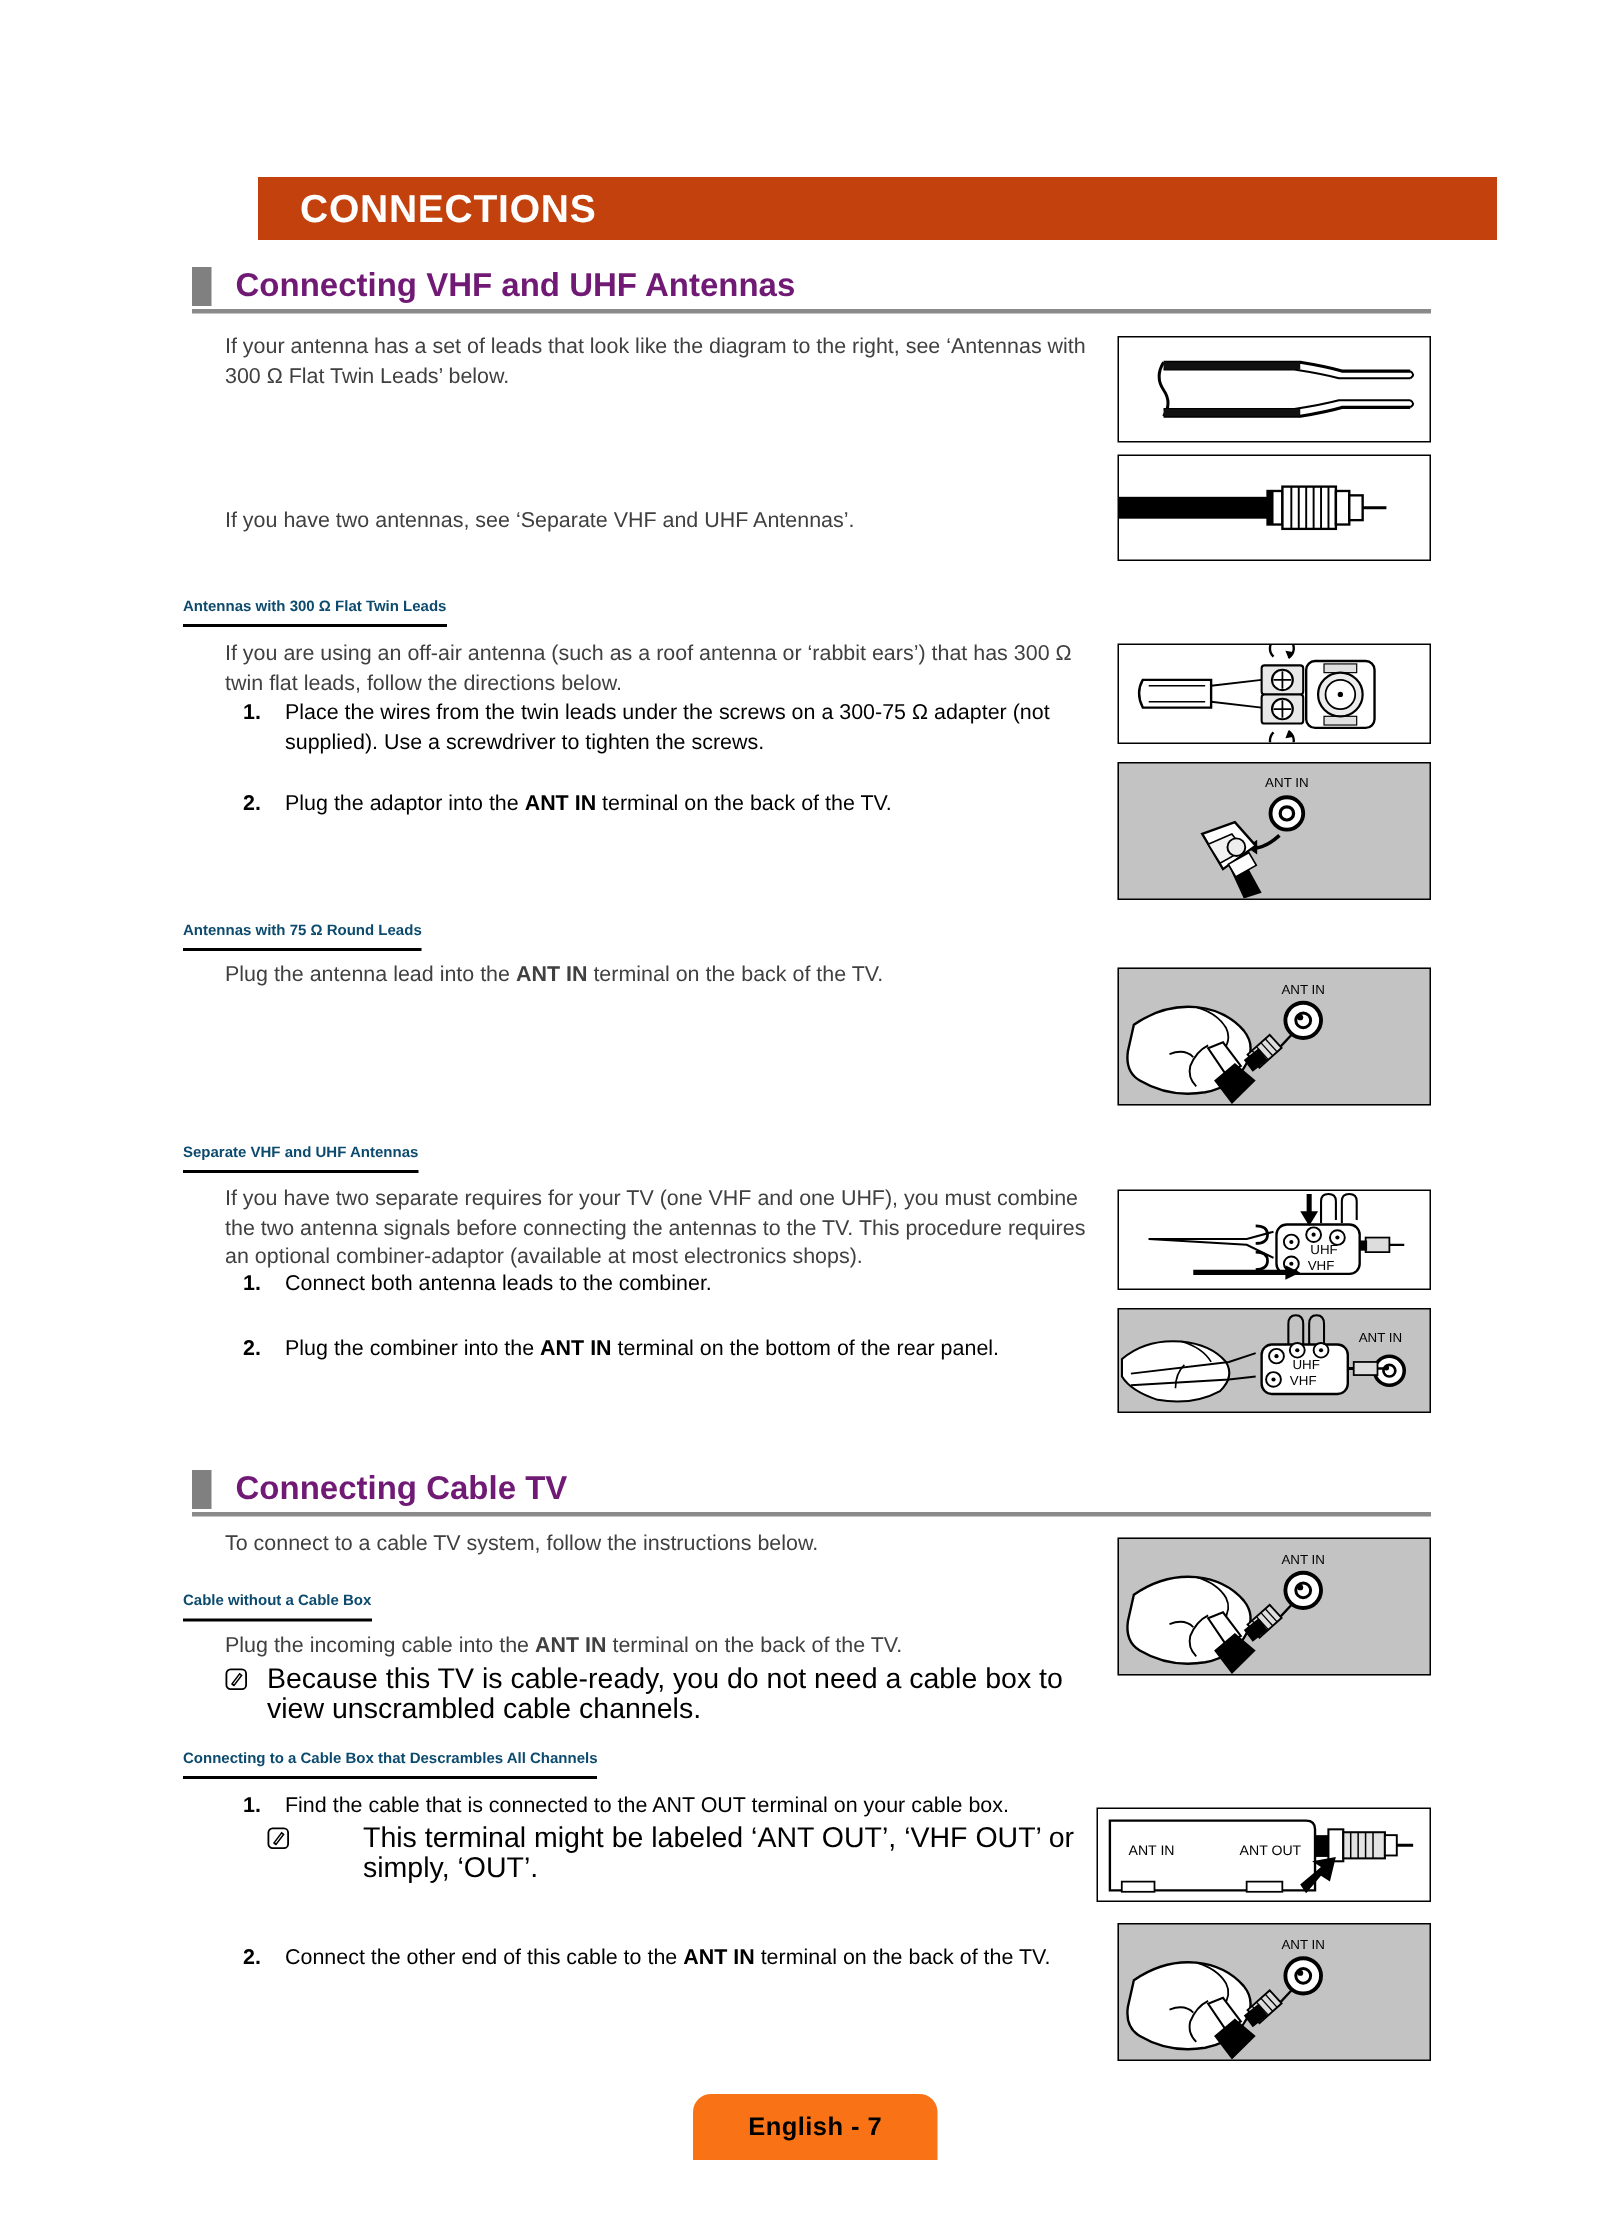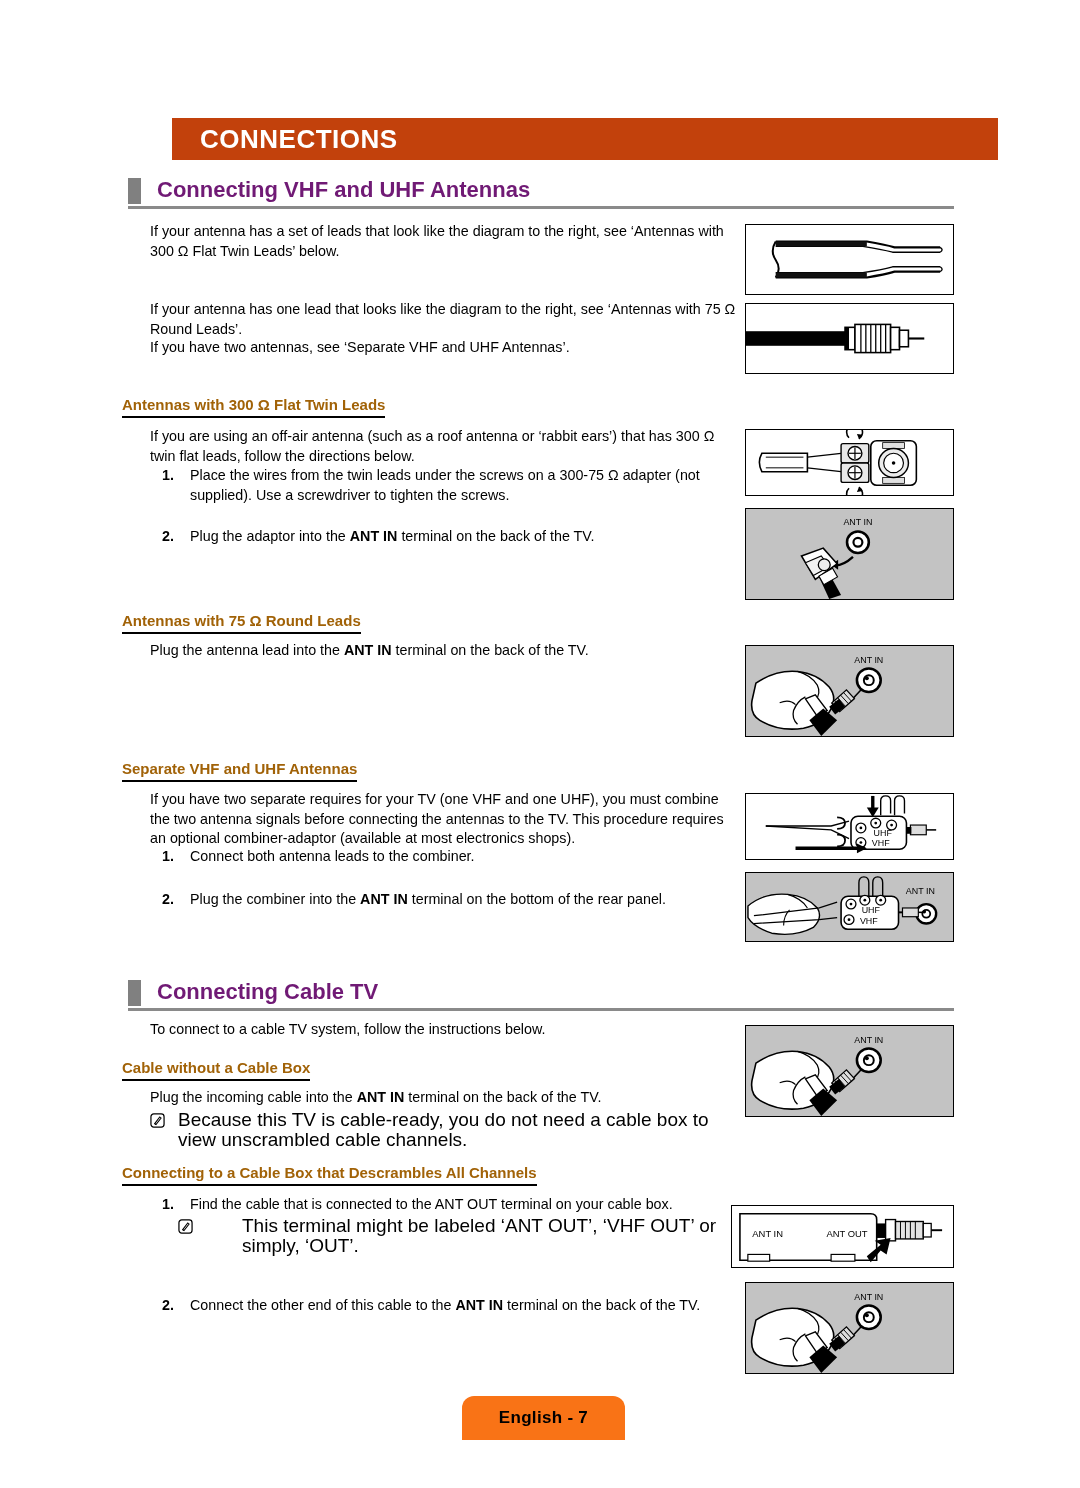--- a/index.html
+++ b/index.html
@@ -70,34 +70,34 @@
     position: absolute;
     left: 0;
     top: 30px;
     width: 826px;
     height: 3px;
     background: #8a8a8a;
   }
   
   .sub-head {
     position: absolute;
-    font-size: 15px;
+    font-size: 10px;
     font-weight: bold;
-    color: #a16207;
+    color: #0c4a6e;
     white-space: nowrap;
     padding-bottom: 3px;
     border-bottom: 2.5px solid #000;
     line-height: 17px;
   }
   
   .para {
     position: absolute;
     font-size: 14.3px;
     line-height: 19.5px;
-    color: #000000;
+    color: #404040;
     text-align: left;
   }
   .para b { font-weight: bold; }
   
   .num-item {
     position: absolute;
     font-size: 14.3px;
     line-height: 19.5px;
   }
   .num-item .num {
@@ -172,24 +172,20 @@
     <div class="marker"></div>
     <div class="s-title">Connecting VHF and UHF Antennas</div>
     <div class="rule"></div>
   </div>
 
   <div class="para" style="left:150px; top:222px; width:575px;">
     <span>If your antenna has a set of leads that look like the diagram to the right, see ‘Antennas with</span>
     <span>300 Ω Flat Twin Leads’ below.</span>
   </div>
 
-  <div class="para" style="left:150px; top:300px; width:590px;">
-    <span>If your antenna has one lead that looks like the diagram to the right, see ‘Antennas with 75 Ω</span>
-    <span>Round Leads’.</span>
-  </div>
   <div class="para" style="left:150px; top:338px; width:590px;">
     <span>If you have two antennas, see ‘Separate VHF and UHF Antennas’.</span>
   </div>
 
   <div class="sub-head" style="left:122px; top:396px;">Antennas with 300 Ω Flat Twin Leads</div>
 
   <div class="para" style="left:150px; top:427px; width:590px;">
     <span>If you are using an off-air antenna (such as a roof antenna or ‘rabbit ears’) that has 300 Ω twin</span>
     <span>flat leads, follow the directions below.</span>
   </div>

